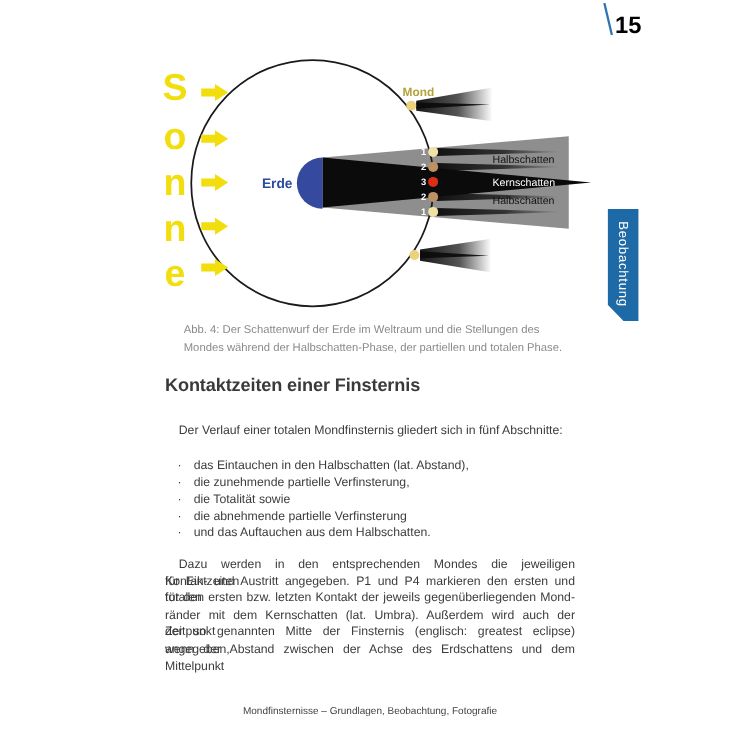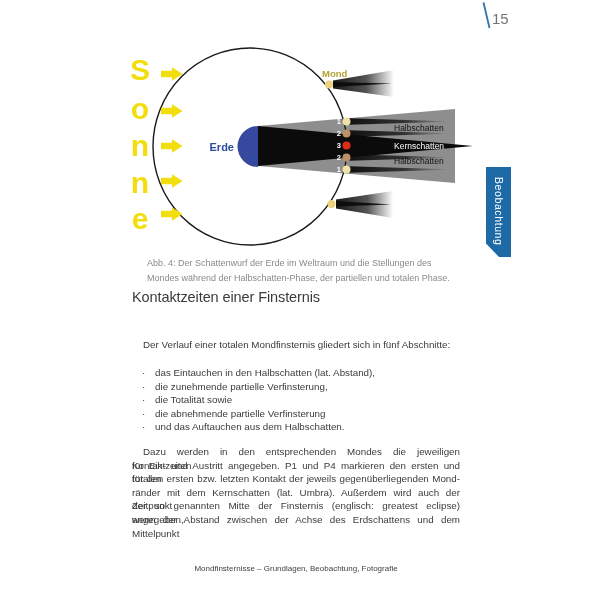--- a/index.html
+++ b/index.html
@@ -3,30 +3,30 @@
 <meta charset="utf-8">
 <style>
   html,body{margin:0;padding:0;background:#ffffff;}
   #page{position:relative;width:600px;height:600px;background:#ffffff;overflow:hidden;
         font-family:"Liberation Sans","DejaVu Sans",sans-serif;}
   #figure-svg{position:absolute;left:0;top:0;width:600px;height:600px;}
   #figure-svg text{font-family:"Liberation Sans","DejaVu Sans",sans-serif;}
 
   .abs{position:absolute;}
   .caption{left:147px;top:256px;width:340px;font-size:9px;line-height:15px;color:#8A8A8A;}
-  .heading{left:132px;top:289px;font-size:14.5px;font-weight:normal;color:#3A3A3A;letter-spacing:-0.1px;}
+  .heading{left:132px;top:301px;font-size:14.5px;font-weight:bold;color:#3A3A3A;letter-spacing:-0.1px;}
   .intro{left:132px;top:339px;width:328px;font-size:9.8px;color:#3B3B3B;text-indent:11px;}
   .bullets{left:142px;top:366px;width:318px;font-size:9.8px;color:#3B3B3B;}
   .bullet-row{display:flex;height:13.6px;line-height:13.6px;}
   .bullet-marker{width:13px;flex:none;}
   .para{left:132px;top:445px;width:328px;font-size:9.8px;color:#3B3B3B;}
   .para .jline{height:13.6px;line-height:13.6px;text-align:justify;text-align-last:justify;white-space:normal;}
   .para .jline:first-child{text-indent:11px;}
   .footer{left:132px;top:564px;width:328px;text-align:center;font-size:8px;color:#3F3F3F;}
-  .pagenum{left:492px;top:10px;font-size:15px;font-weight:normal;color:#737373;}
+  .pagenum{left:492px;top:10px;font-size:19px;font-weight:bold;color:#000000;}
   .tab{left:486px;top:167px;width:25px;height:90px;background:#1E6AA6;
        clip-path:polygon(0 0,100% 0,100% 100%,52% 100%,0 85%);
        display:flex;align-items:flex-start;justify-content:center;}
   .tab span{writing-mode:vertical-rl;color:#ffffff;font-size:10.5px;letter-spacing:0.6px;margin-top:10px;}
 </style>
 </head>
 <body>
 
 <div id="page">
 

